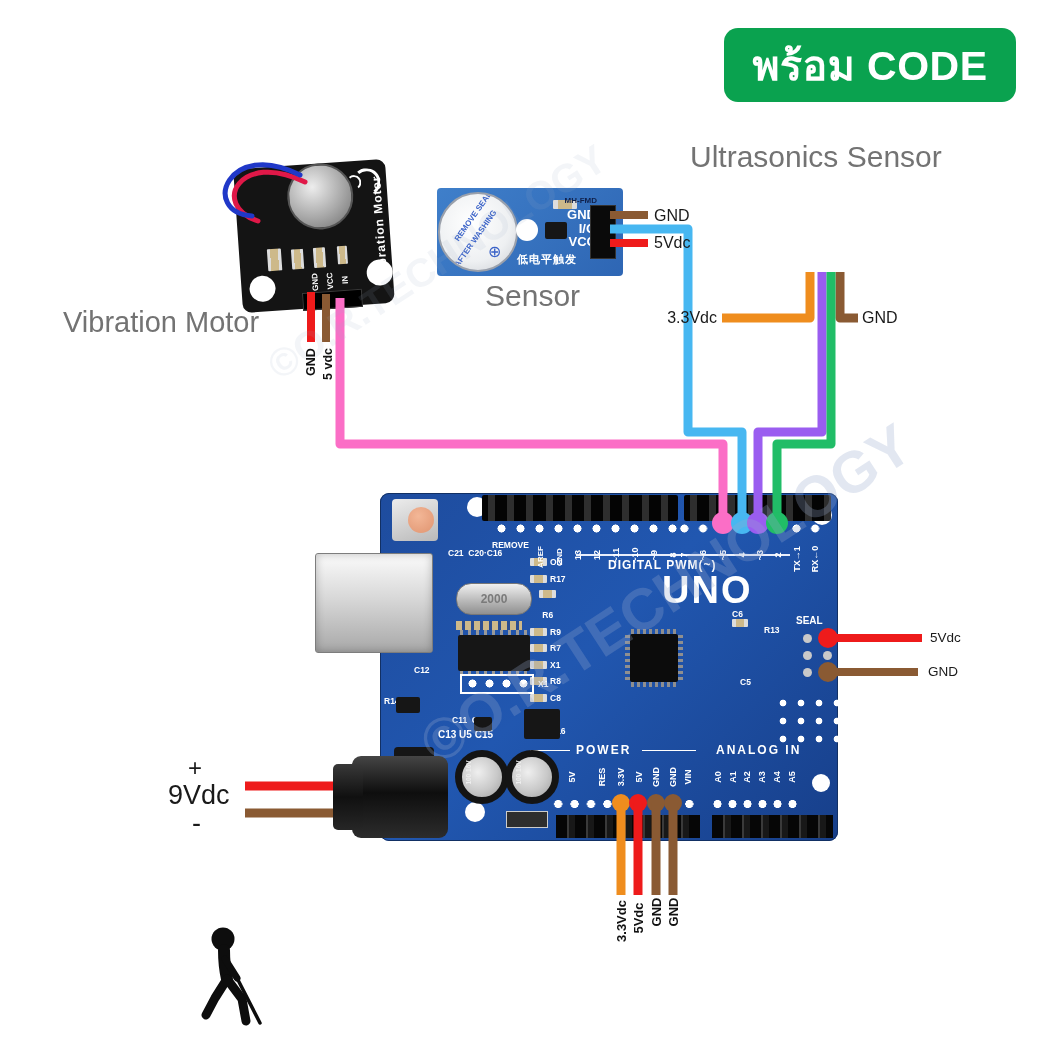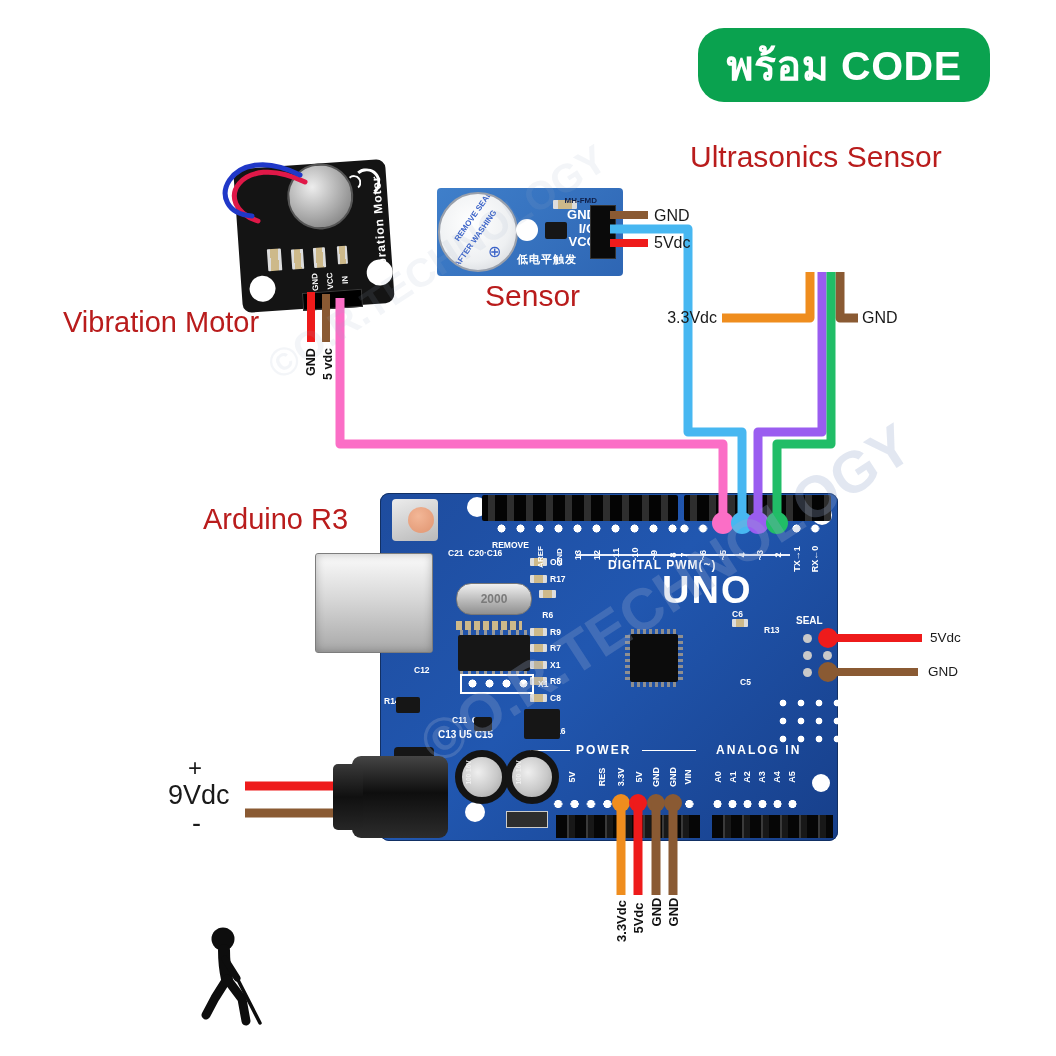--- a/index.html
+++ b/index.html
@@ -2,21 +2,21 @@
 <html><head>
 <meta charset="utf-8">
 <style>
   html,body{margin:0;padding:0;background:#fff;}
   .canvas{position:relative;width:1056px;height:1056px;background:#fff;overflow:hidden;
           font-family:"Liberation Sans",sans-serif;color:#111;}
   .abs{position:absolute;}
   .banner{position:absolute;background:#0aa24f;color:#fff;border-radius:14px;
           display:flex;align-items:center;justify-content:center;
           font-weight:bold;font-size:41px;letter-spacing:0.5px;}
-  .title{position:absolute;font-size:29px;color:#b91c1c;z-index:40;white-space:nowrap;}
+  .title{position:absolute;font-size:29px;color:#737373;z-index:40;white-space:nowrap;}
   .wl{position:absolute;font-size:16px;color:#1a1a1a;z-index:40;white-space:nowrap;}
   .vlab{position:absolute;transform:translate(-50%,-50%) rotate(-90deg);
         font-weight:bold;color:#fff;white-space:nowrap;z-index:5;}
   .blab{position:absolute;transform:translate(-50%,-50%) rotate(-90deg);
         font-weight:bold;color:#111;white-space:nowrap;z-index:40;font-size:13px;}
   .hole{position:absolute;background:#fff;border-radius:50%;}
   .holes{position:absolute;background-image:radial-gradient(circle 4.2px at 50% 50%,#fff 92%,rgba(255,255,255,0));}
   .silk{position:absolute;color:#fff;font-weight:bold;font-size:8.5px;white-space:nowrap;}
   .smd{background:linear-gradient(90deg,#ddd 0 22%,#cdb98a 22% 78%,#ddd 78%);border-radius:1px;}
   .fheader{position:absolute;background:repeating-linear-gradient(90deg,#040404 0 6px,#2e2e2e 6px 13px,#040404 13px 19.2px);border-radius:2px;}
@@ -35,26 +35,25 @@
   .wiresvg{position:absolute;left:0;top:0;z-index:20;}
   .jack{z-index:30;}
   .captxt{position:absolute;font-size:36px;color:#0d0d0d;border-bottom:3px solid #0d0d0d;
           padding-bottom:7px;z-index:40;white-space:nowrap;}
 </style>
 </head>
 <body>
 
 <div class="canvas">
 
-  <div class="banner" style="left:698px;top:28px;width:292px;height:74px;border-radius:26px;">พร้อม CODE</div>
+  <div class="banner" style="left:724px;top:28px;width:292px;height:74px;">พร้อม CODE</div>
 
   <div class="title" style="left:690px;top:140px;font-size:30px;">Ultrasonics Sensor</div>
   <div class="title" style="left:63px;top:306px;">Vibration Motor</div>
   <div class="title" style="left:485px;top:279px;font-size:30px;">Sensor</div>
-  <div class="title" style="left:203px;top:503px;">Arduino R3</div>
 
   <div class="abs" style="left:238px;top:164px;width:152px;height:144px;background:#141414;border-radius:9px;
        transform:rotate(-4deg);z-index:15;">
     <div class="abs" style="left:52px;top:0px;width:62px;height:62px;border-radius:50%;
          background:radial-gradient(circle at 38% 34%,#ededed,#a8a8a8 55%,#6d6d6d);
          border:2px solid #555;"></div>
     <div class="abs" style="left:118px;top:8px;width:22px;height:22px;border:3px solid #fff;
          border-radius:50%;border-left-color:transparent;border-bottom-color:transparent;transform:rotate(8deg);"></div>
     <div class="abs" style="left:112px;top:14px;width:11px;height:11px;border:2.5px solid #fff;
          border-radius:50%;border-left-color:transparent;border-bottom-color:transparent;transform:rotate(8deg);"></div>

